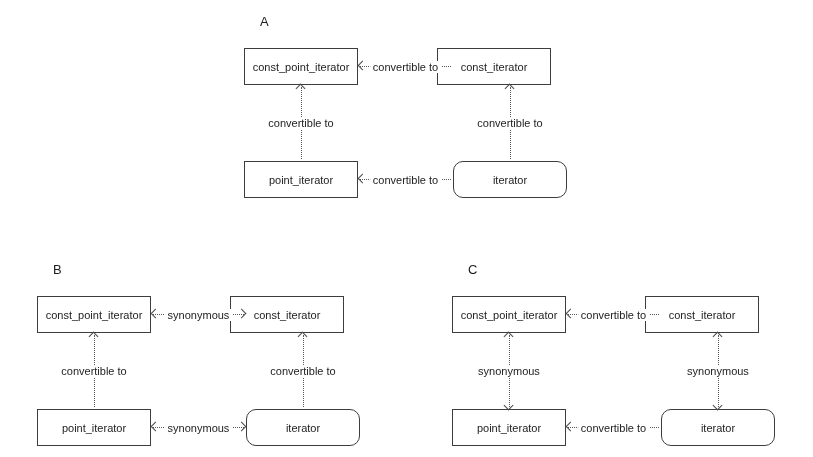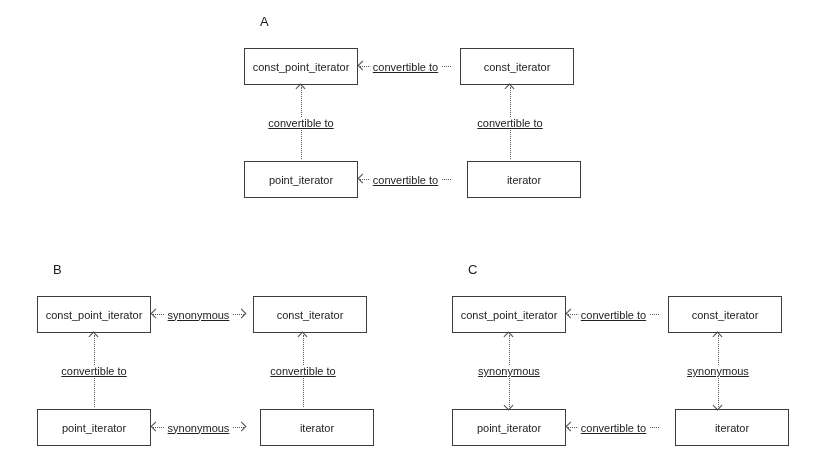--- a/index.html
+++ b/index.html
@@ -34,23 +34,23 @@
     border: 1px solid #3d3d3d;
     background: #ffffff;
     display: flex;
     align-items: center;
     justify-content: center;
     font-size: 11px;
     color: #222222;
     white-space: nowrap;
   }
   .node.tl { left: 0;     top: 34px;  }
-  .node.tr { left: 216px; top: 34px;  }
+  .node.tr { left: 193px; top: 34px;  }
   .node.bl { left: 0;     top: 147px; text-align: center; }
-  .node.br { left: 223px; top: 147px; }
+  .node.br { left: 209px; top: 147px; border-radius: 10px; }
 
   
   .h-edge {
     position: absolute;
     left: 114px;
     width: 95px;
     height: 37px;
   }
   .h-edge.top    { top: 34px;  }
   .h-edge.bottom { top: 147px; }
@@ -76,21 +76,20 @@
   .edge-label {
     position: absolute;
     left: 50%; top: 50%;
     transform: translate(-50%, -50%);
     background: #ffffff;
     padding: 0 3px;
     font-size: 11px;
     color: #222222;
     white-space: nowrap;
     z-index: 2;
-    text-decoration: underline;
   }
   .chev {
     position: absolute;
     width: 7px; height: 7px;
     border: solid #4a4a4a;
     border-width: 0 1px 1px 0;
     z-index: 1;
     background: transparent;
   }
   .chev.west  { left: 1px;  top: 14px;  transform: rotate(135deg);  }

